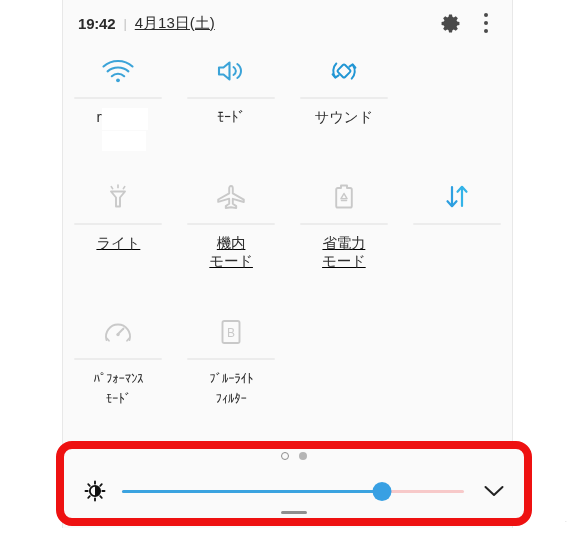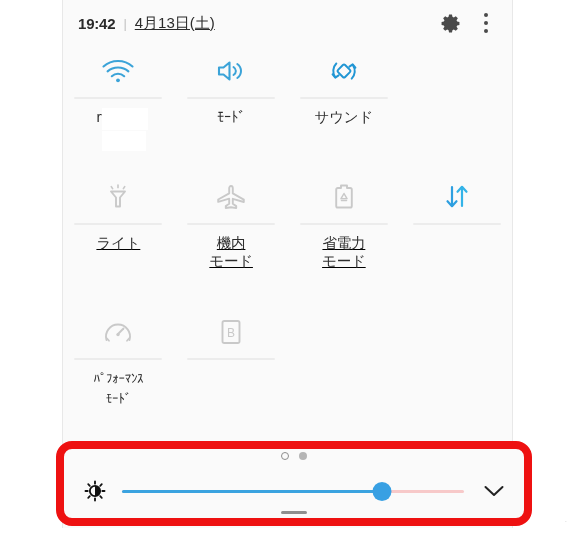--- a/index.html
+++ b/index.html
@@ -398,20 +398,22 @@
         </div>
 
         <div class="tile compact">
           <div class="ico-wrap">
             <svg width="26" height="30" viewBox="0 0 26 30">
               <rect x="4.5" y="4" width="17" height="22" rx="1.8" fill="none" stroke="#c9c9c9" stroke-width="1.9"></rect>
               <text x="13" y="20" text-anchor="middle" font-family="Liberation Sans, sans-serif" font-size="12" fill="#c9c9c9">B</text>
             </svg>
           </div>
           <div class="rule"></div>
+          <div class="label">ﾌﾞﾙｰﾗｲﾄ
+ﾌｨﾙﾀｰ</div>
         </div>
 
 
       </div>
     </div>
 
     <div class="redact" style="left:40px; top:108px; width:46px; height:22px;"></div>
     <div class="redact" style="left:40px; top:131px; width:44px; height:20px;"></div>
   </div>
 

